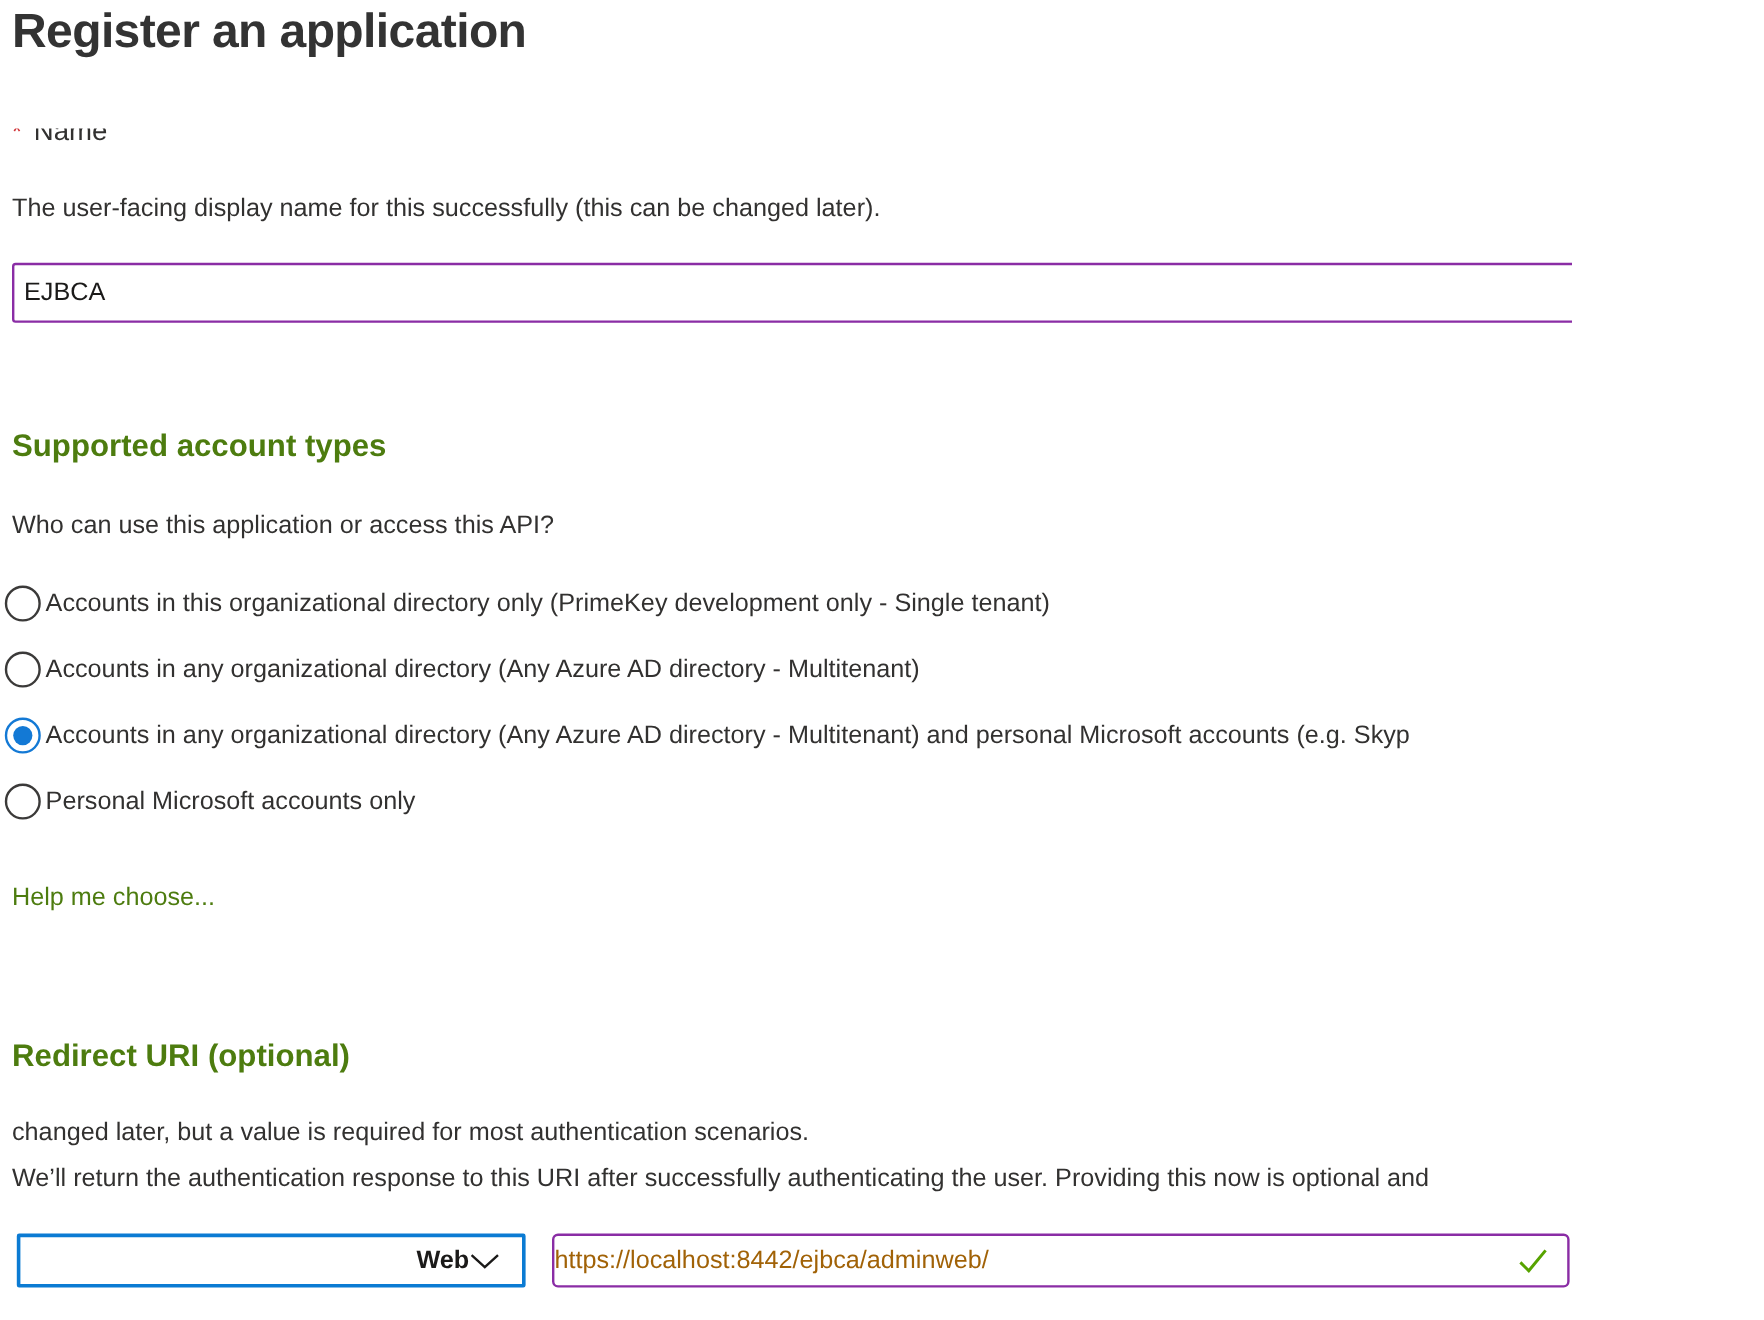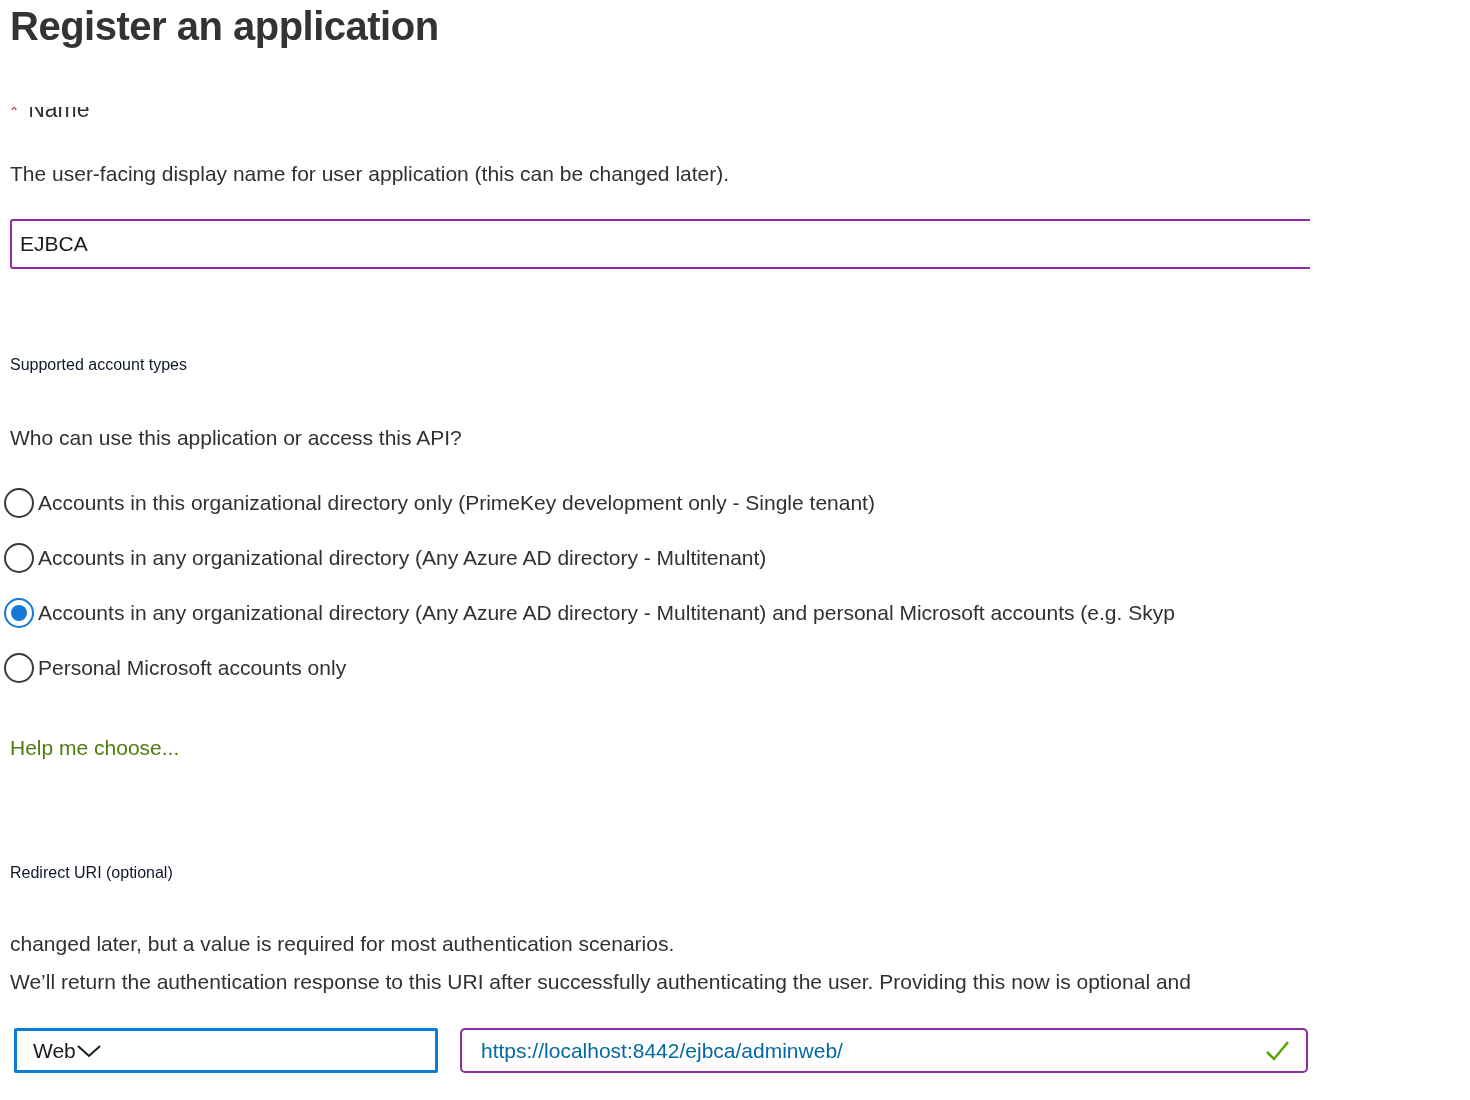--- a/index.html
+++ b/index.html
@@ -53,23 +53,23 @@
     display: flex;
     align-items: center;
   }
   .name-input .value {
     padding-left: 8px;
     font-size: 21px;
     color: #1b1a19;
   }
 
   .section-heading {
-    font-size: 16px;
-    font-weight: 400;
-    color: #0f172a;
+    font-size: 26px;
+    font-weight: 700;
+    color: #4d7c0f;
     white-space: nowrap;
   }
   .heading-accounts { left: 10px; top: 356px; }
   .question-text { left: 10px; top: 426px; font-size: 21px; white-space: nowrap; }
 
   .option-row {
     left: 4px;
     display: flex;
     align-items: center;
     gap: 4px;
@@ -114,52 +114,53 @@
 
   .platform-select {
     left: 14px; top: 1028px;
     width: 424px; height: 45px;
     box-sizing: border-box;
     border: 3px solid #0b7bd3;
     border-radius: 2px;
     background: #ffffff;
     display: flex;
     align-items: center;
-    justify-content: flex-start;
+    justify-content: flex-end;
     cursor: pointer;
+    font-weight: bold;
   }
   .platform-select .value { padding-left: 16px; font-size: 21px; color: #1b1a19; }
   .platform-select .chev { padding-right: 18px; display: flex; align-items: center; }
 
   .uri-input {
     left: 460px; top: 1028px;
     width: 848px; height: 45px;
     box-sizing: border-box;
     border: 2px solid #8a2da5;
     border-radius: 5px;
     background: #ffffff;
     display: flex;
     align-items: center;
     justify-content: space-between;
   }
-  .uri-input .value { padding-left: 19px; font-size: 21px; color: #0369a1; white-space: nowrap; }
+  .uri-input .value { font-size: 21px; color: #a16207; white-space: nowrap; }
   .uri-input .check { padding-right: 14px; display: flex; align-items: center; }
 </style>
 </head>
 <body>
 
 <div class="page">
 
   <div class="abs page-title">Register an application</div>
 
   <div class="abs name-label-clip">
     <div class="name-label-inner"><span class="required-marker">*</span><span>Name</span></div>
   </div>
 
-  <div class="abs field-desc">The user-facing display name for user application (this can be changed later).</div>
+  <div class="abs field-desc">The user-facing display name for this successfully (this can be changed later).</div>
 
   <div class="abs name-input">
     <span class="value">EJBCA</span>
   </div>
 
   <div class="abs section-heading heading-accounts">Supported account types</div>
 
   <div class="abs question-text">Who can use this application or access this API?</div>
 
   <div class="abs option-row" style="top:488px">

